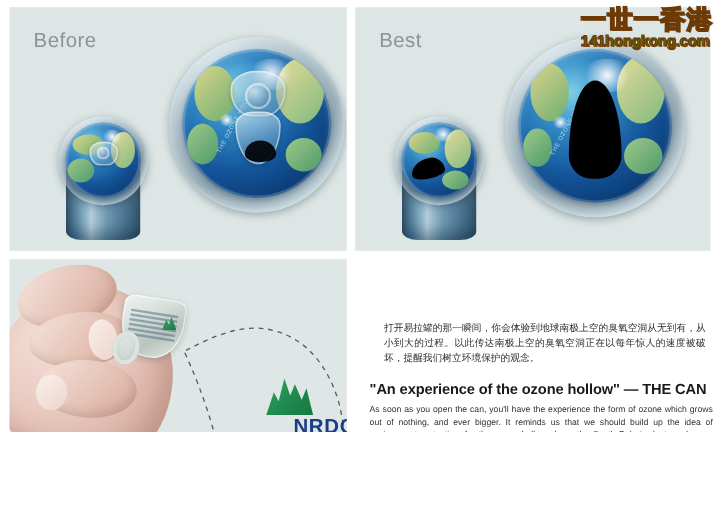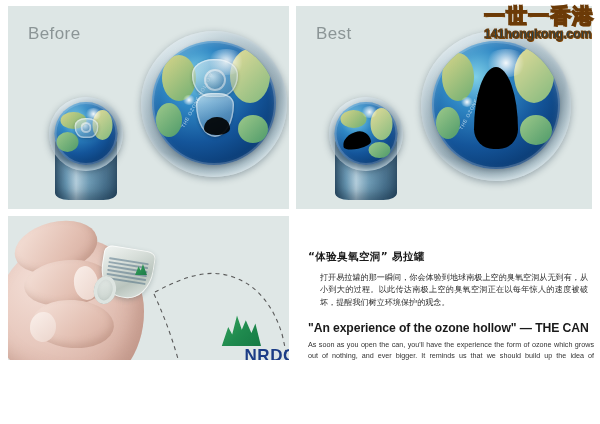--- a/index.html
+++ b/index.html
@@ -151,21 +151,21 @@
   }
   .cn-headline .num{color:#7f1d1d;}
 
   
   .textcol{position:absolute;left:308px;top:250px;width:288px;}
   .cn-title{
     font-size:10.5px;font-weight:bold;color:#1a1a1a;letter-spacing:.4px;
     font-family:"DejaVu Sans","Liberation Sans",sans-serif;
   }
   .cn-body{
-    margin-top:7px;margin-left:12px;width:268px;
+    margin-top:17px;margin-left:12px;width:268px;
     font-size:8.1px;line-height:12.4px;color:#2d2d2d;text-align:justify;
     font-family:"DejaVu Sans","Liberation Sans",sans-serif;
   }
   .en-title{
     margin-top:13px;font-size:12.2px;font-weight:bold;color:#1a1a1a;
     letter-spacing:-.1px;font-family:"Liberation Sans",sans-serif;
   }
   .en-body{
     margin-top:5px;width:286px;
     font-size:7.2px;line-height:10.6px;color:#333;text-align:justify;
@@ -180,21 +180,21 @@
   .wm-hk{position:absolute;right:6px;top:6px;text-align:left;line-height:1;}
   .wm-hk-cn{
     font-size:21px;font-weight:bold;letter-spacing:1px;
     color:#ffc21e;
     -webkit-text-stroke:1.4px #6b3a07;
     text-shadow:1px 1px 0 #8a4e0a;
     font-family:"DejaVu Sans","Liberation Sans",sans-serif;
   }
   .wm-hk-en{
     margin-top:1px;font-size:12.5px;font-weight:bold;letter-spacing:-.2px;
-    color:#0c4a6e;
+    color:#4d7c0f;
     -webkit-text-stroke:1px #6b3a07;
     text-shadow:1px 1px 0 #8a4e0a;
     font-family:"Liberation Sans",sans-serif;
   }
   .wm-cn-line{
     position:absolute;left:4px;top:352px;
     font-size:27px;font-weight:bold;letter-spacing:3px;
     color:rgba(150,150,150,.30);
     font-family:"DejaVu Sans","Liberation Sans",sans-serif;
     white-space:nowrap;pointer-events:none;
@@ -311,21 +311,20 @@
       <div class="cn-headline">
         <div>
           <span>已达</span><span class="num">2950</span><span>万平方公里</span>
         </div>
       </div>
 
     </div>
   </div>
 
   <div class="textcol">
-    <div class="cn-title">“体验臭氧空洞” 易拉罐</div>
     <div class="cn-body">打开易拉罐的那一瞬间，你会体验到地球南极上空的臭氧空洞从无到有，从小到大的过程。以此传达南极上空的臭氧空洞正在以每年惊人的速度被破坏，提醒我们树立环境保护的观念。</div>
     <div class="en-title">"An experience of the ozone hollow" — THE CAN</div>
     <div class="en-body">As soon as you open the can, you'll have the experience the form of  ozone which grows out of nothing, and  ever bigger. It reminds us that we should build up the idea of environment protection, for the ozone hollow above the South Pole is destroyed every year in a amazing rate.</div>
     <div class="en-copy">Copy :  Ozonosphere inanition in South Pole has become 2950 square kilometer</div>
   </div>
 
   <div class="wm-hk">
     <div class="wm-hk-cn">一世一香港</div>
     <div class="wm-hk-en">141hongkong.com</div>
   </div>

